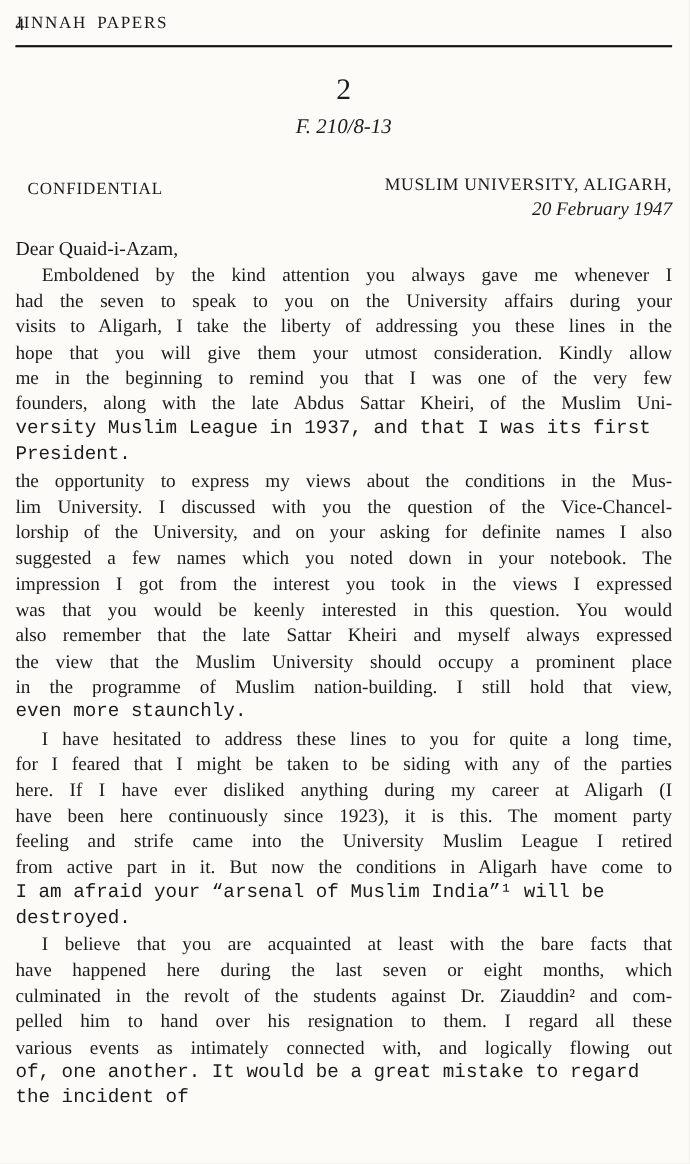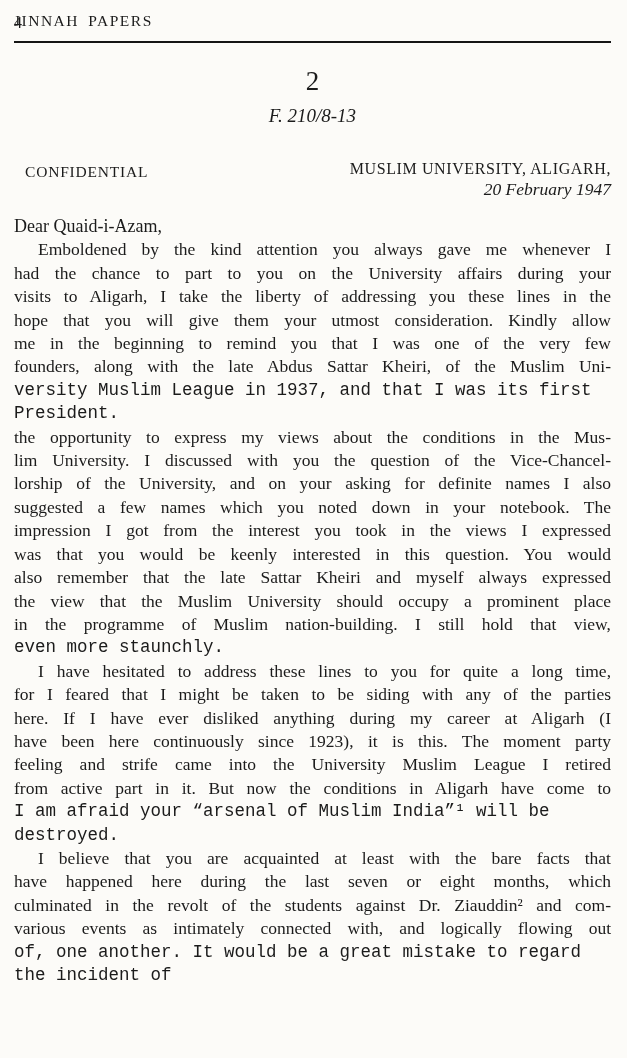--- a/index.html
+++ b/index.html
@@ -132,21 +132,21 @@
     <div class="place-date">
       <div class="place">MUSLIM UNIVERSITY, ALIGARH,</div>
       <div class="date">20 February 1947</div>
     </div>
   </div>
 
   <div class="salutation">Dear Quaid-i-Azam,</div>
 
   <div class="letter-body" id="letter-body">
       <div class="line first">Emboldened by the kind attention you always gave me whenever I</div>
-      <div class="line">had the chance to part to you on the University affairs during your</div>
+      <div class="line">had the seven to speak to you on the University affairs during your</div>
       <div class="line">visits to Aligarh, I take the liberty of addressing you these lines in the</div>
       <div class="line">hope that you will give them your utmost consideration. Kindly allow</div>
       <div class="line">me in the beginning to remind you that I was one of the very few</div>
       <div class="line">founders, along with the late Abdus Sattar Kheiri, of the Muslim Uni-</div>
       <div class="line last">versity Muslim League in 1937, and that I was its first President.</div>
       <div class="line">the opportunity to express my views about the conditions in the Mus-</div>
       <div class="line">lim University. I discussed with you the question of the Vice-Chancel-</div>
       <div class="line">lorship of the University, and on your asking for definite names I also</div>
       <div class="line">suggested a few names which you noted down in your notebook. The</div>
       <div class="line">impression I got from the interest you took in the views I expressed</div>
@@ -158,17 +158,18 @@
       <div class="line first">I have hesitated to address these lines to you for quite a long time,</div>
       <div class="line">for I feared that I might be taken to be siding with any of the parties</div>
       <div class="line">here. If I have ever disliked anything during my career at Aligarh (I</div>
       <div class="line">have been here continuously since 1923), it is this. The moment party</div>
       <div class="line">feeling and strife came into the University Muslim League I retired</div>
       <div class="line">from active part in it. But now the conditions in Aligarh have come to</div>
       <div class="line last">I am afraid your “arsenal of Muslim India”¹ will be destroyed.</div>
       <div class="line first">I believe that you are acquainted at least with the bare facts that</div>
       <div class="line">have happened here during the last seven or eight months, which</div>
       <div class="line">culminated in the revolt of the students against Dr. Ziauddin² and com-</div>
+      <div class="line">pelled him to hand over his resignation to them. I regard all these</div>
       <div class="line">various events as intimately connected with, and logically flowing out</div>
       <div class="line last">of, one another. It would be a great mistake to regard the incident of</div>
     </div>
 
 </div>
 
 </body></html>

